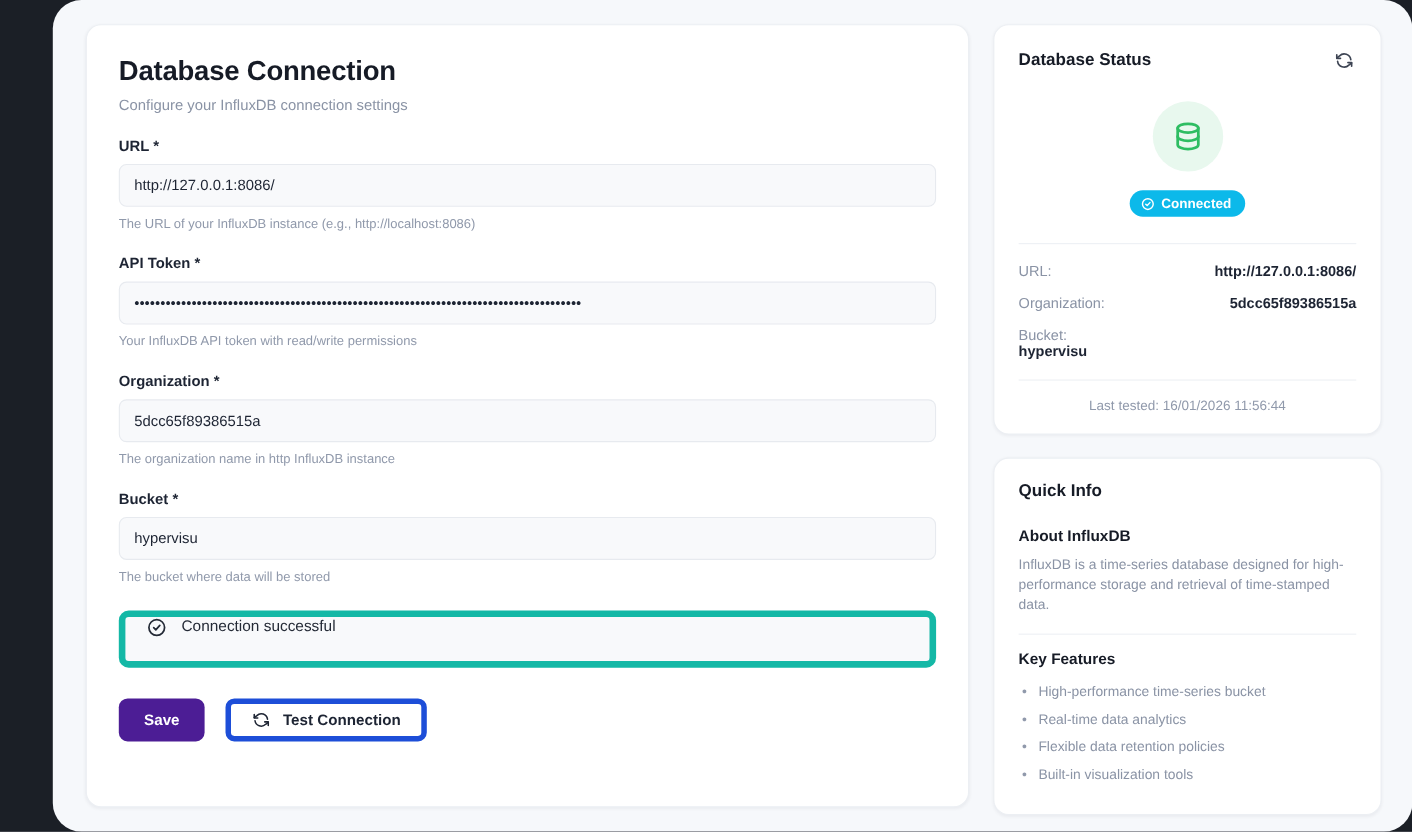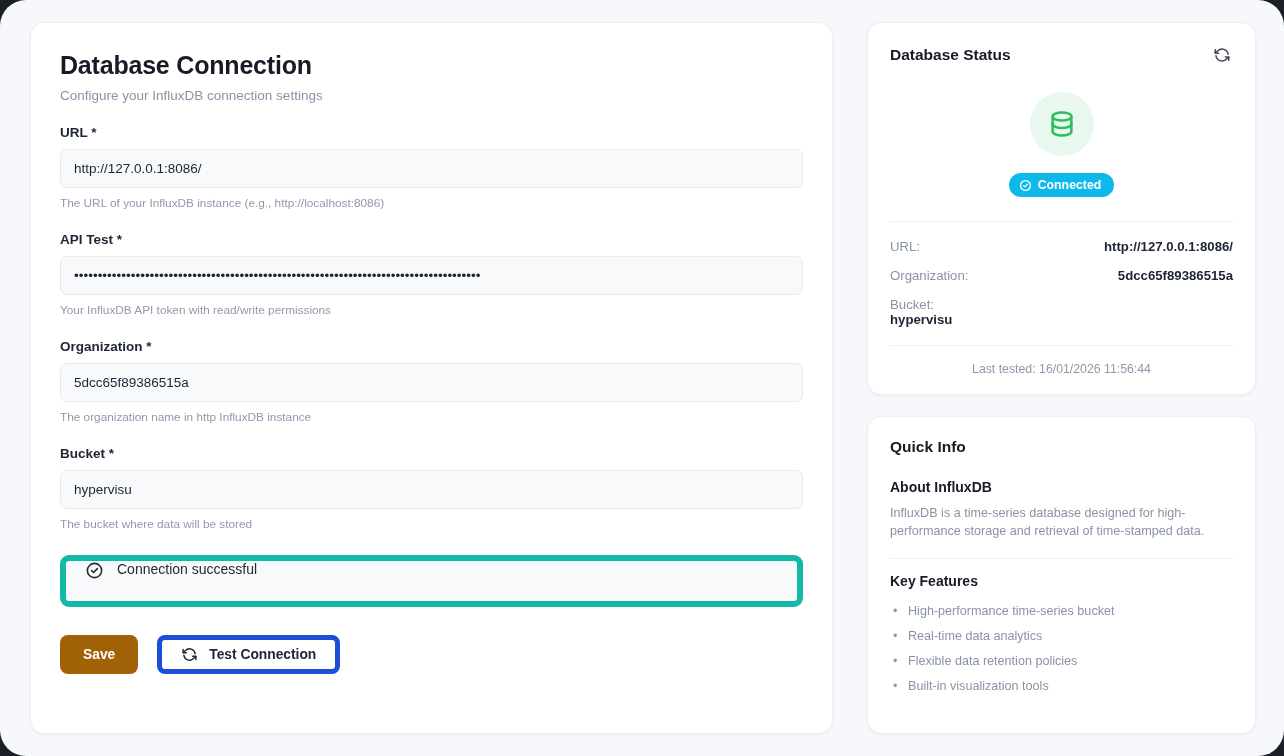--- a/index.html
+++ b/index.html
@@ -12,22 +12,23 @@
     background: #1b1f26;
   }
 
   #viewport {
     position: absolute;
     inset: 0;
     background: #f6f8fb;
     border-radius: 26px;
     overflow: hidden;
     display: flex;
-    gap: 34px;
+    gap: 22px;
     padding: 22px 28px 22px 30px;
+    margin-left: 48px;
   }
 
   
   #left-col {
     flex: 0 0 803px;
     display: flex;
     flex-direction: column;
   }
 
   .card {
@@ -95,21 +96,21 @@
   }
   #alert-text { font-size: 14px; color: #242a36; }
 
   #button-row {
     margin-top: 28px;
     display: flex;
     gap: 19px;
     align-items: center;
   }
   #save-button {
-    background: #a16207;
+    background: #4c1d95;
     color: #ffffff;
     border: none;
     border-radius: 8px;
     height: 39px;
     padding: 0 23px;
     font-family: "Liberation Sans", sans-serif;
     font-size: 13.8px;
     font-weight: bold;
     cursor: pointer;
   }
@@ -242,21 +243,21 @@
       <div id="page-title">Database Connection</div>
       <div id="page-subtitle">Configure your InfluxDB connection settings</div>
 
       <div class="field">
         <label class="field-label">URL *</label>
         <input class="field-input" type="text" value="http://127.0.0.1:8086/" style="">
         <div class="field-hint">The URL of your InfluxDB instance (e.g., http://localhost:8086)</div>
       </div>
 
       <div class="field">
-        <label class="field-label">API Test *</label>
+        <label class="field-label">API Token *</label>
         <input class="field-input" type="text" value="••••••••••••••••••••••••••••••••••••••••••••••••••••••••••••••••••••••••••••••••••••••" style="">
         <div class="field-hint">Your InfluxDB API token with read/write permissions</div>
       </div>
 
       <div class="field">
         <label class="field-label">Organization *</label>
         <input class="field-input" type="text" value="5dcc65f89386515a" style="">
         <div class="field-hint">The organization name in http InfluxDB instance</div>
       </div>
 

